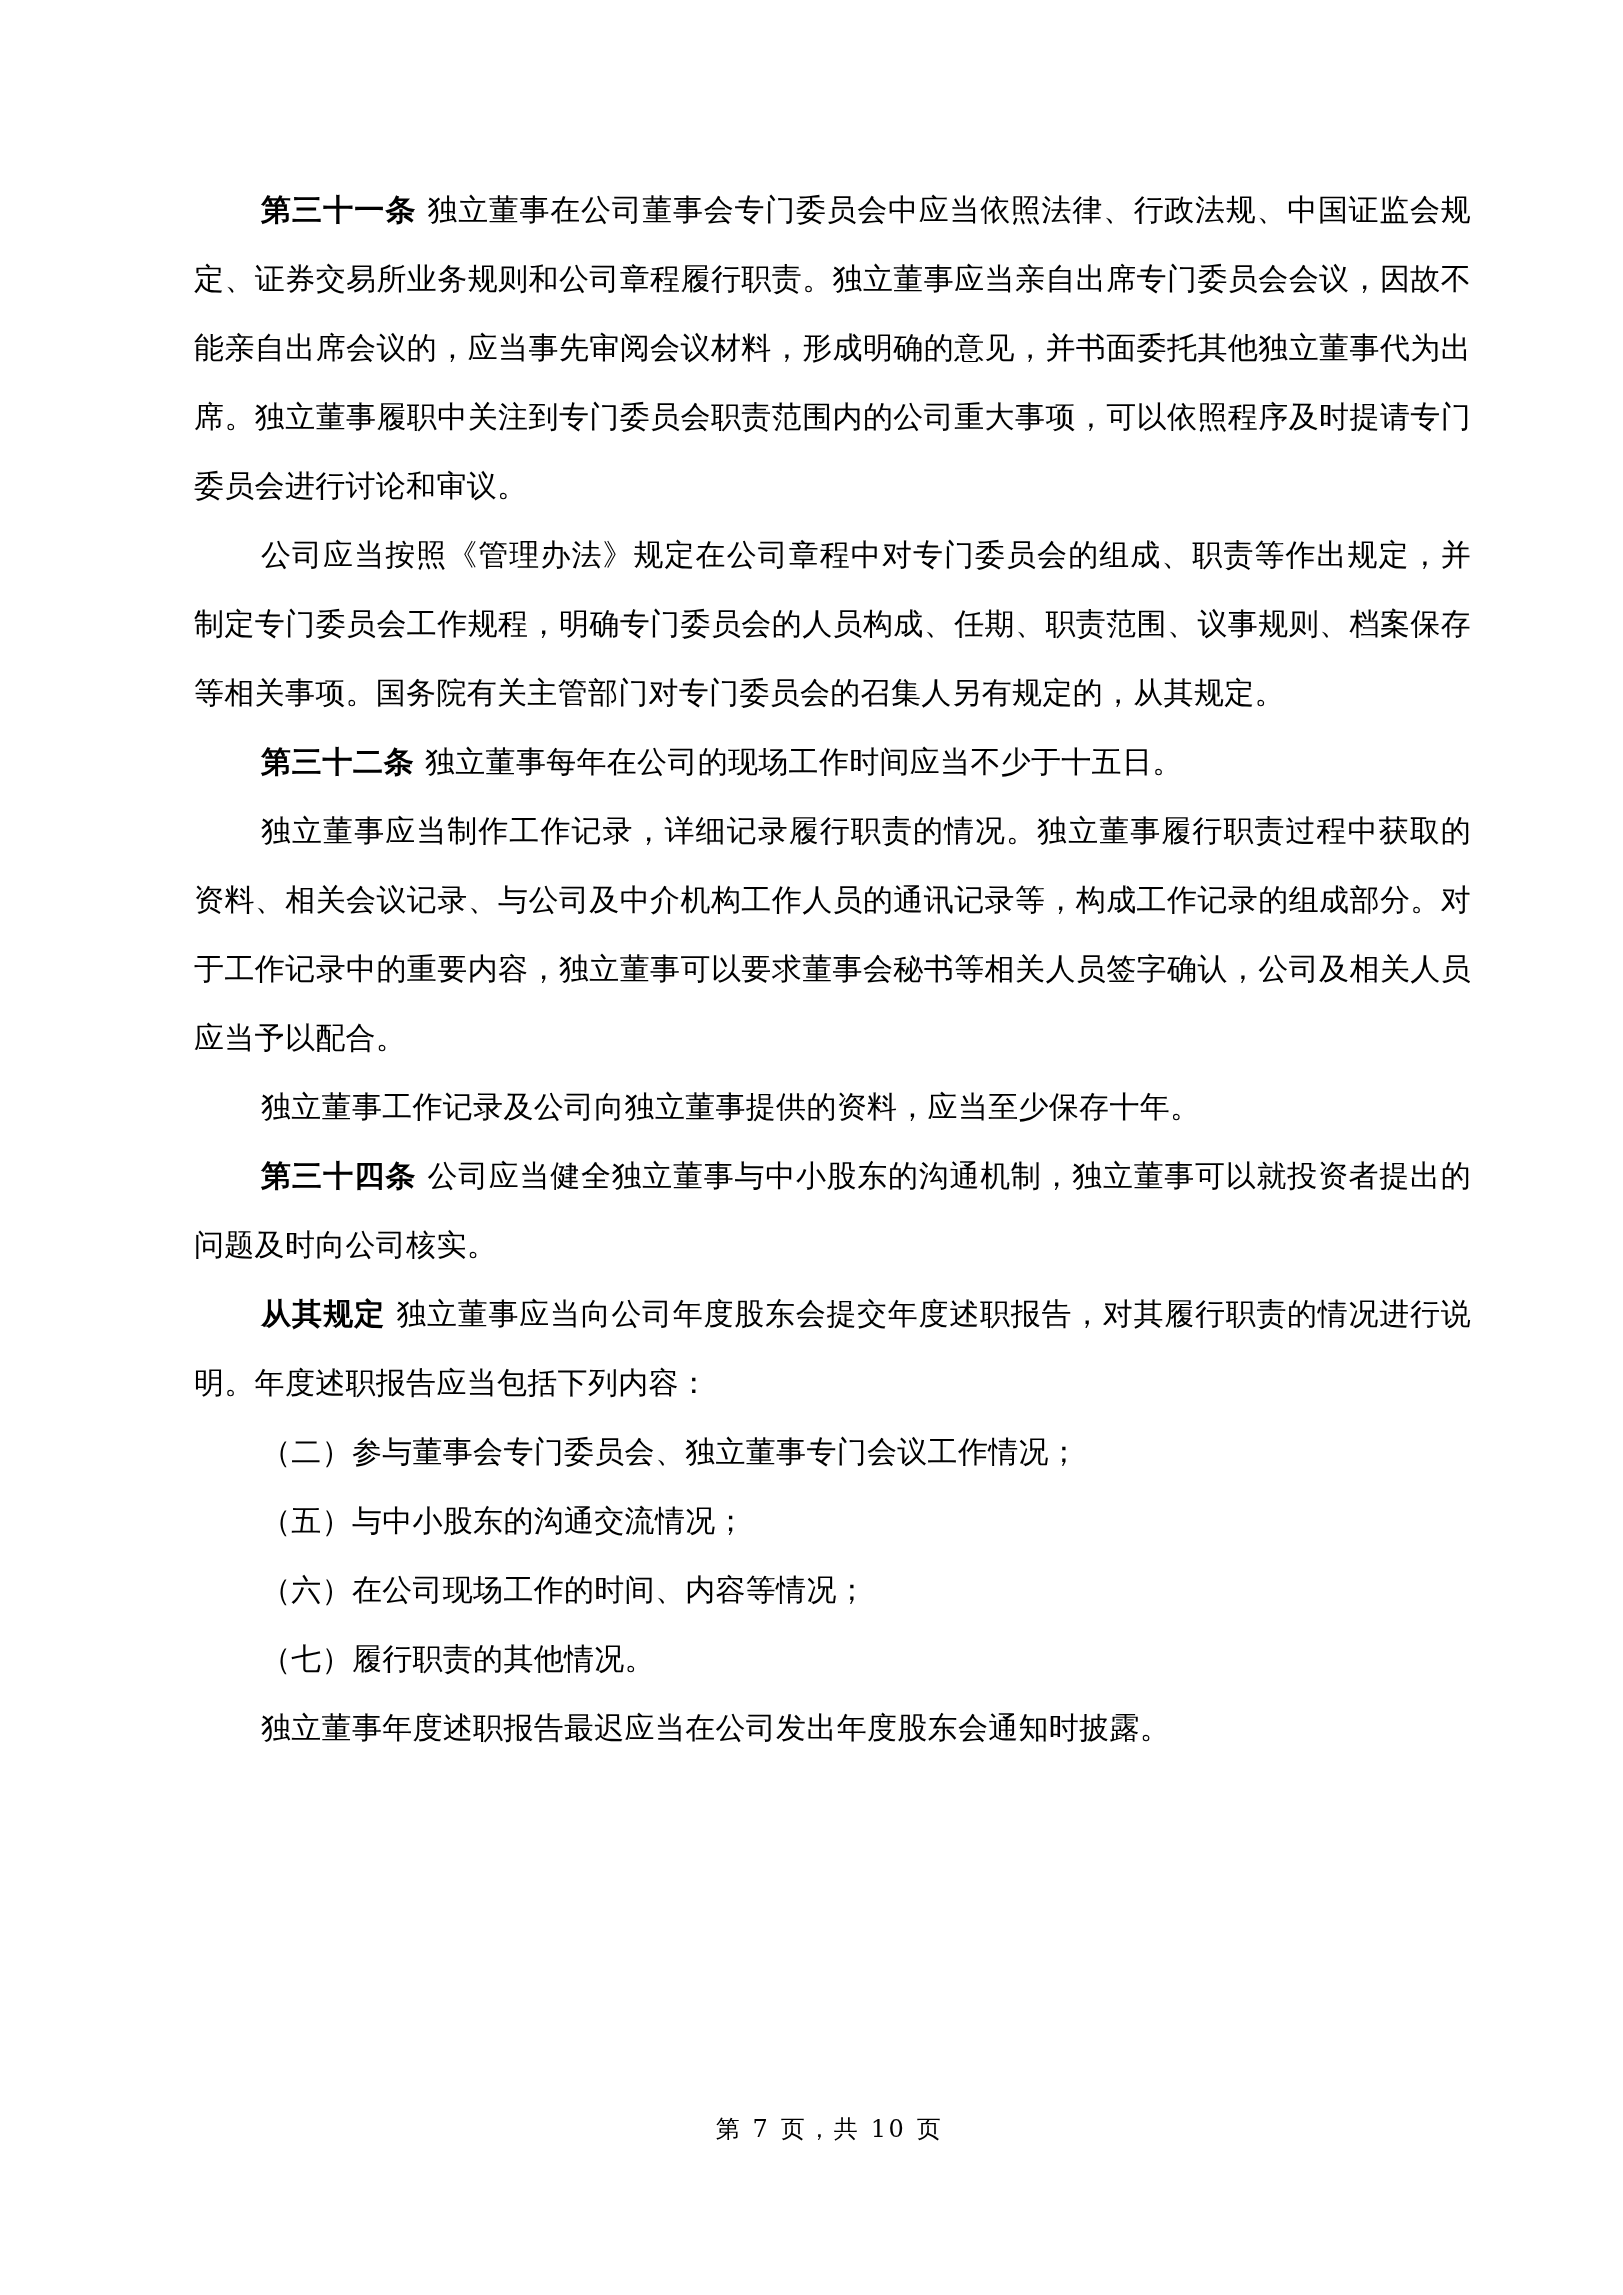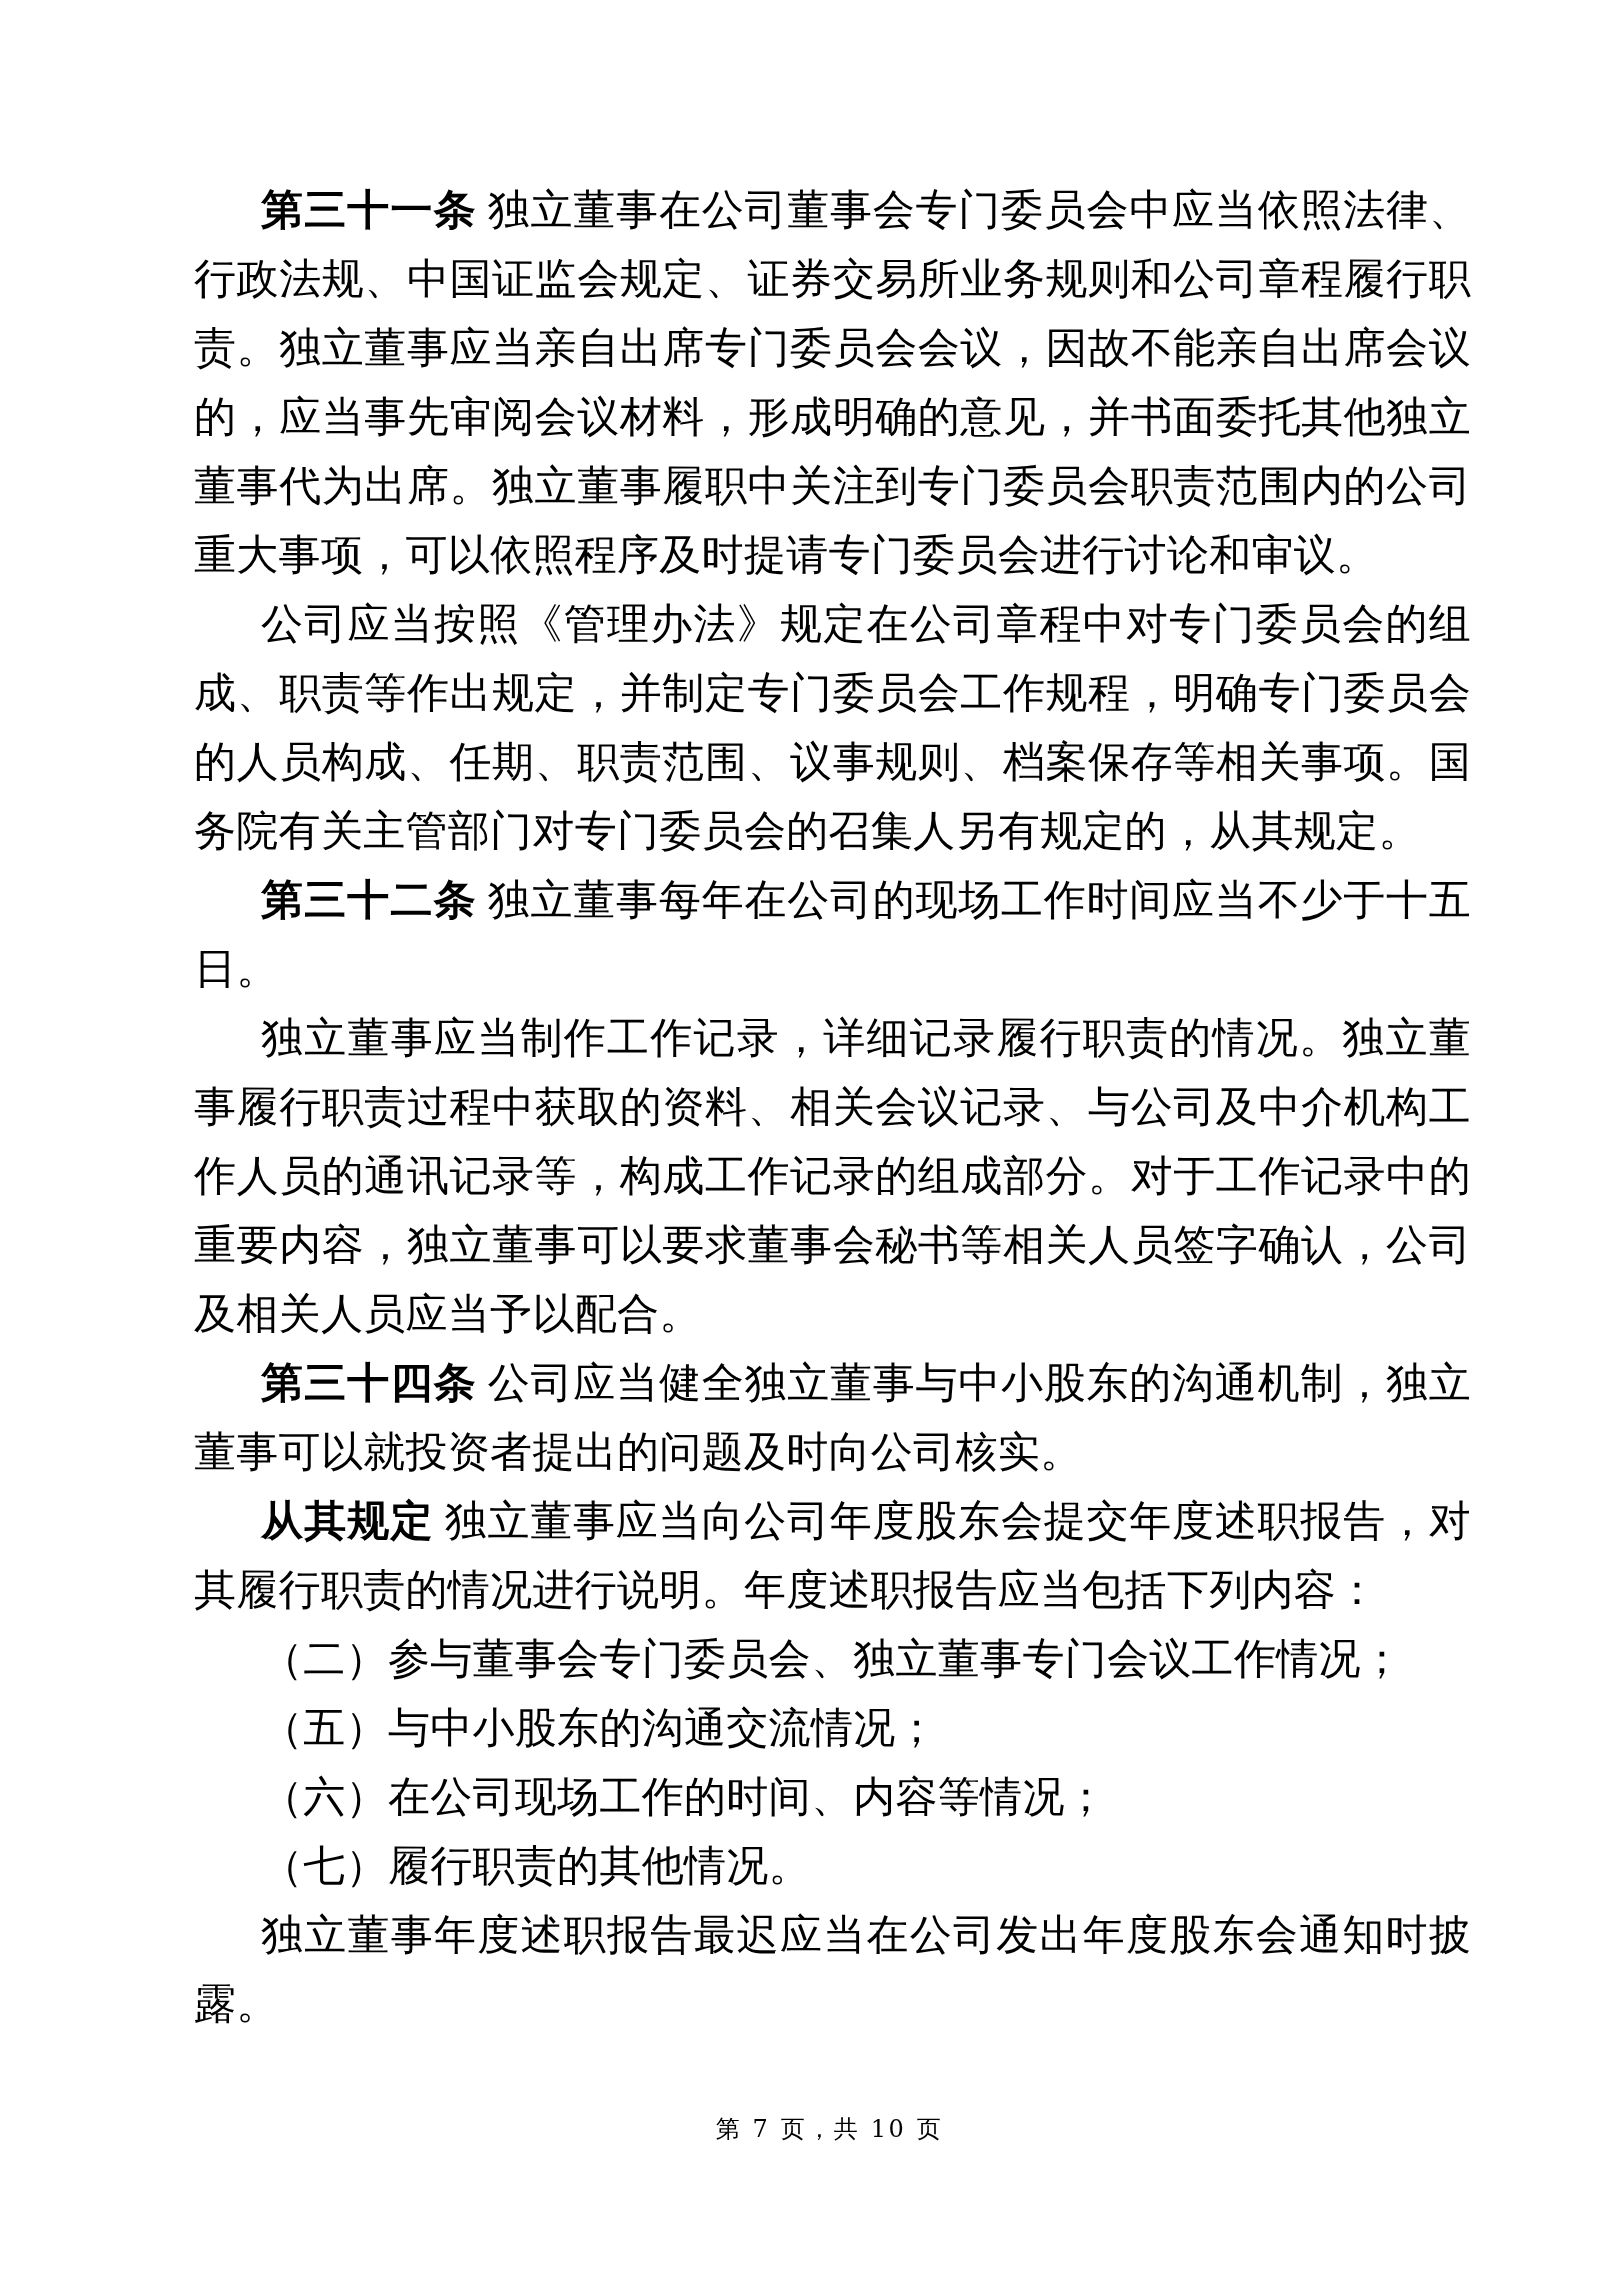--- a/index.html
+++ b/index.html
@@ -20,21 +20,21 @@
     overflow: hidden;
   }
   .content {
     position: absolute;
     left: 194px;
     top: 175px;
     width: 1277px;
   }
   .para {
     font-family: "DejaVu Serif", "Liberation Serif", serif;
-    font-size: 42px;
+    font-size: 30px;
     line-height: 69px;
     color: #000000;
     text-align: justify;
     text-justify: inter-character;
     text-indent: 67px;
     margin: 0 0 0 0;
     letter-spacing: 0.3px;
     font-weight: 400;
   }
   .para .lbl {
@@ -67,20 +67,21 @@
 
     <p class="para"><span class="lbl">第三十一条</span><span class="gap"></span><span>独立董事在公司董事会专门委员会中应当依照法律、行政法规、中国证监会规定、证券交易所业务规则和公司章程履行职责。独立董事应当亲自出席专门委员会会议，因故不能亲自出席会议的，应当事先审阅会议材料，形成明确的意见，并书面委托其他独立董事代为出席。独立董事履职中关注到专门委员会职责范围内的公司重大事项，可以依照程序及时提请专门委员会进行讨论和审议。</span></p>
 
     <p class="para"><span>公司应当按照《管理办法》规定在公司章程中对专门委员会的组成、职责等作出规定，并制定专门委员会工作规程，明确专门委员会的人员构成、任期、职责范围、议事规则、档案保存等相关事项。国务院有关主管部门对专门委员会的召集人另有规定的，从其规定。</span></p>
 
     <p class="para"><span class="lbl">第三十二条</span><span class="gap"></span><span>独立董事每年在公司的现场工作时间应当不少于十五日。</span></p>
 
 
     <p class="para"><span>独立董事应当制作工作记录，详细记录履行职责的情况。独立董事履行职责过程中获取的资料、相关会议记录、与公司及中介机构工作人员的通讯记录等，构成工作记录的组成部分。对于工作记录中的重要内容，独立董事可以要求董事会秘书等相关人员签字确认，公司及相关人员应当予以配合。</span></p>
 
+    <p class="para"><span>独立董事工作记录及公司向独立董事提供的资料，应当至少保存十年。</span></p>
 
     <p class="para"><span class="lbl">第三十四条</span><span class="gap"></span><span>公司应当健全独立董事与中小股东的沟通机制，独立董事可以就投资者提出的问题及时向公司核实。</span></p>
 
     <p class="para"><span class="lbl">从其规定</span><span class="gap"></span><span>独立董事应当向公司年度股东会提交年度述职报告，对其履行职责的情况进行说明。年度述职报告应当包括下列内容：</span></p>
 
 
     <p class="para"><span>（二）参与董事会专门委员会、独立董事专门会议工作情况；</span></p>
 
 
 

